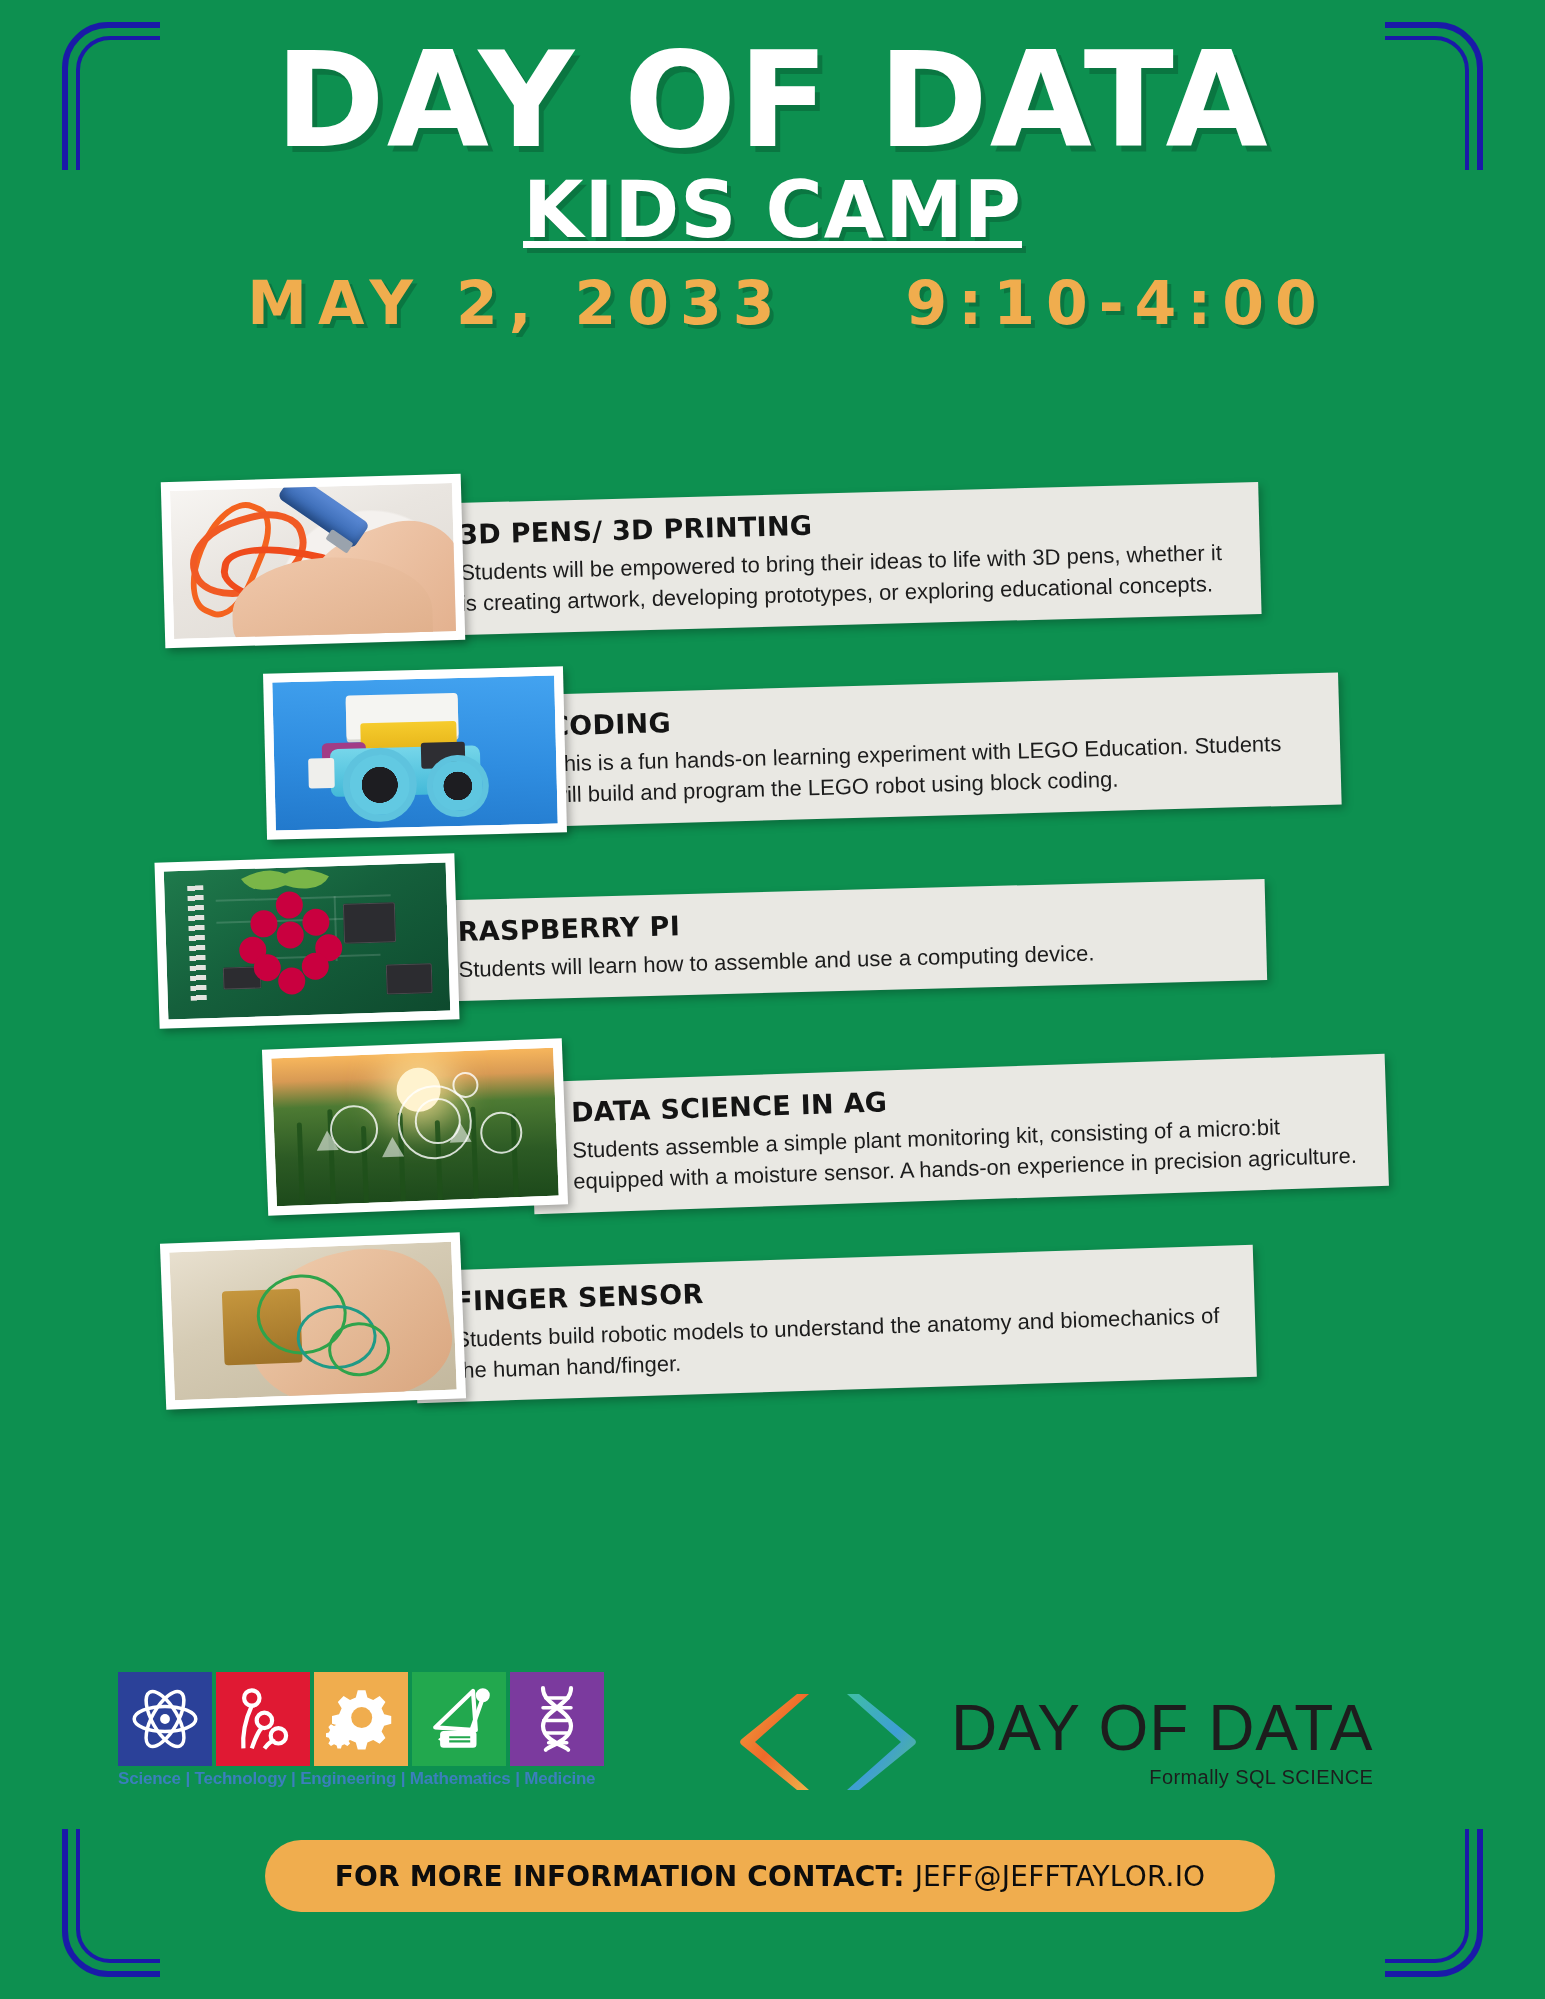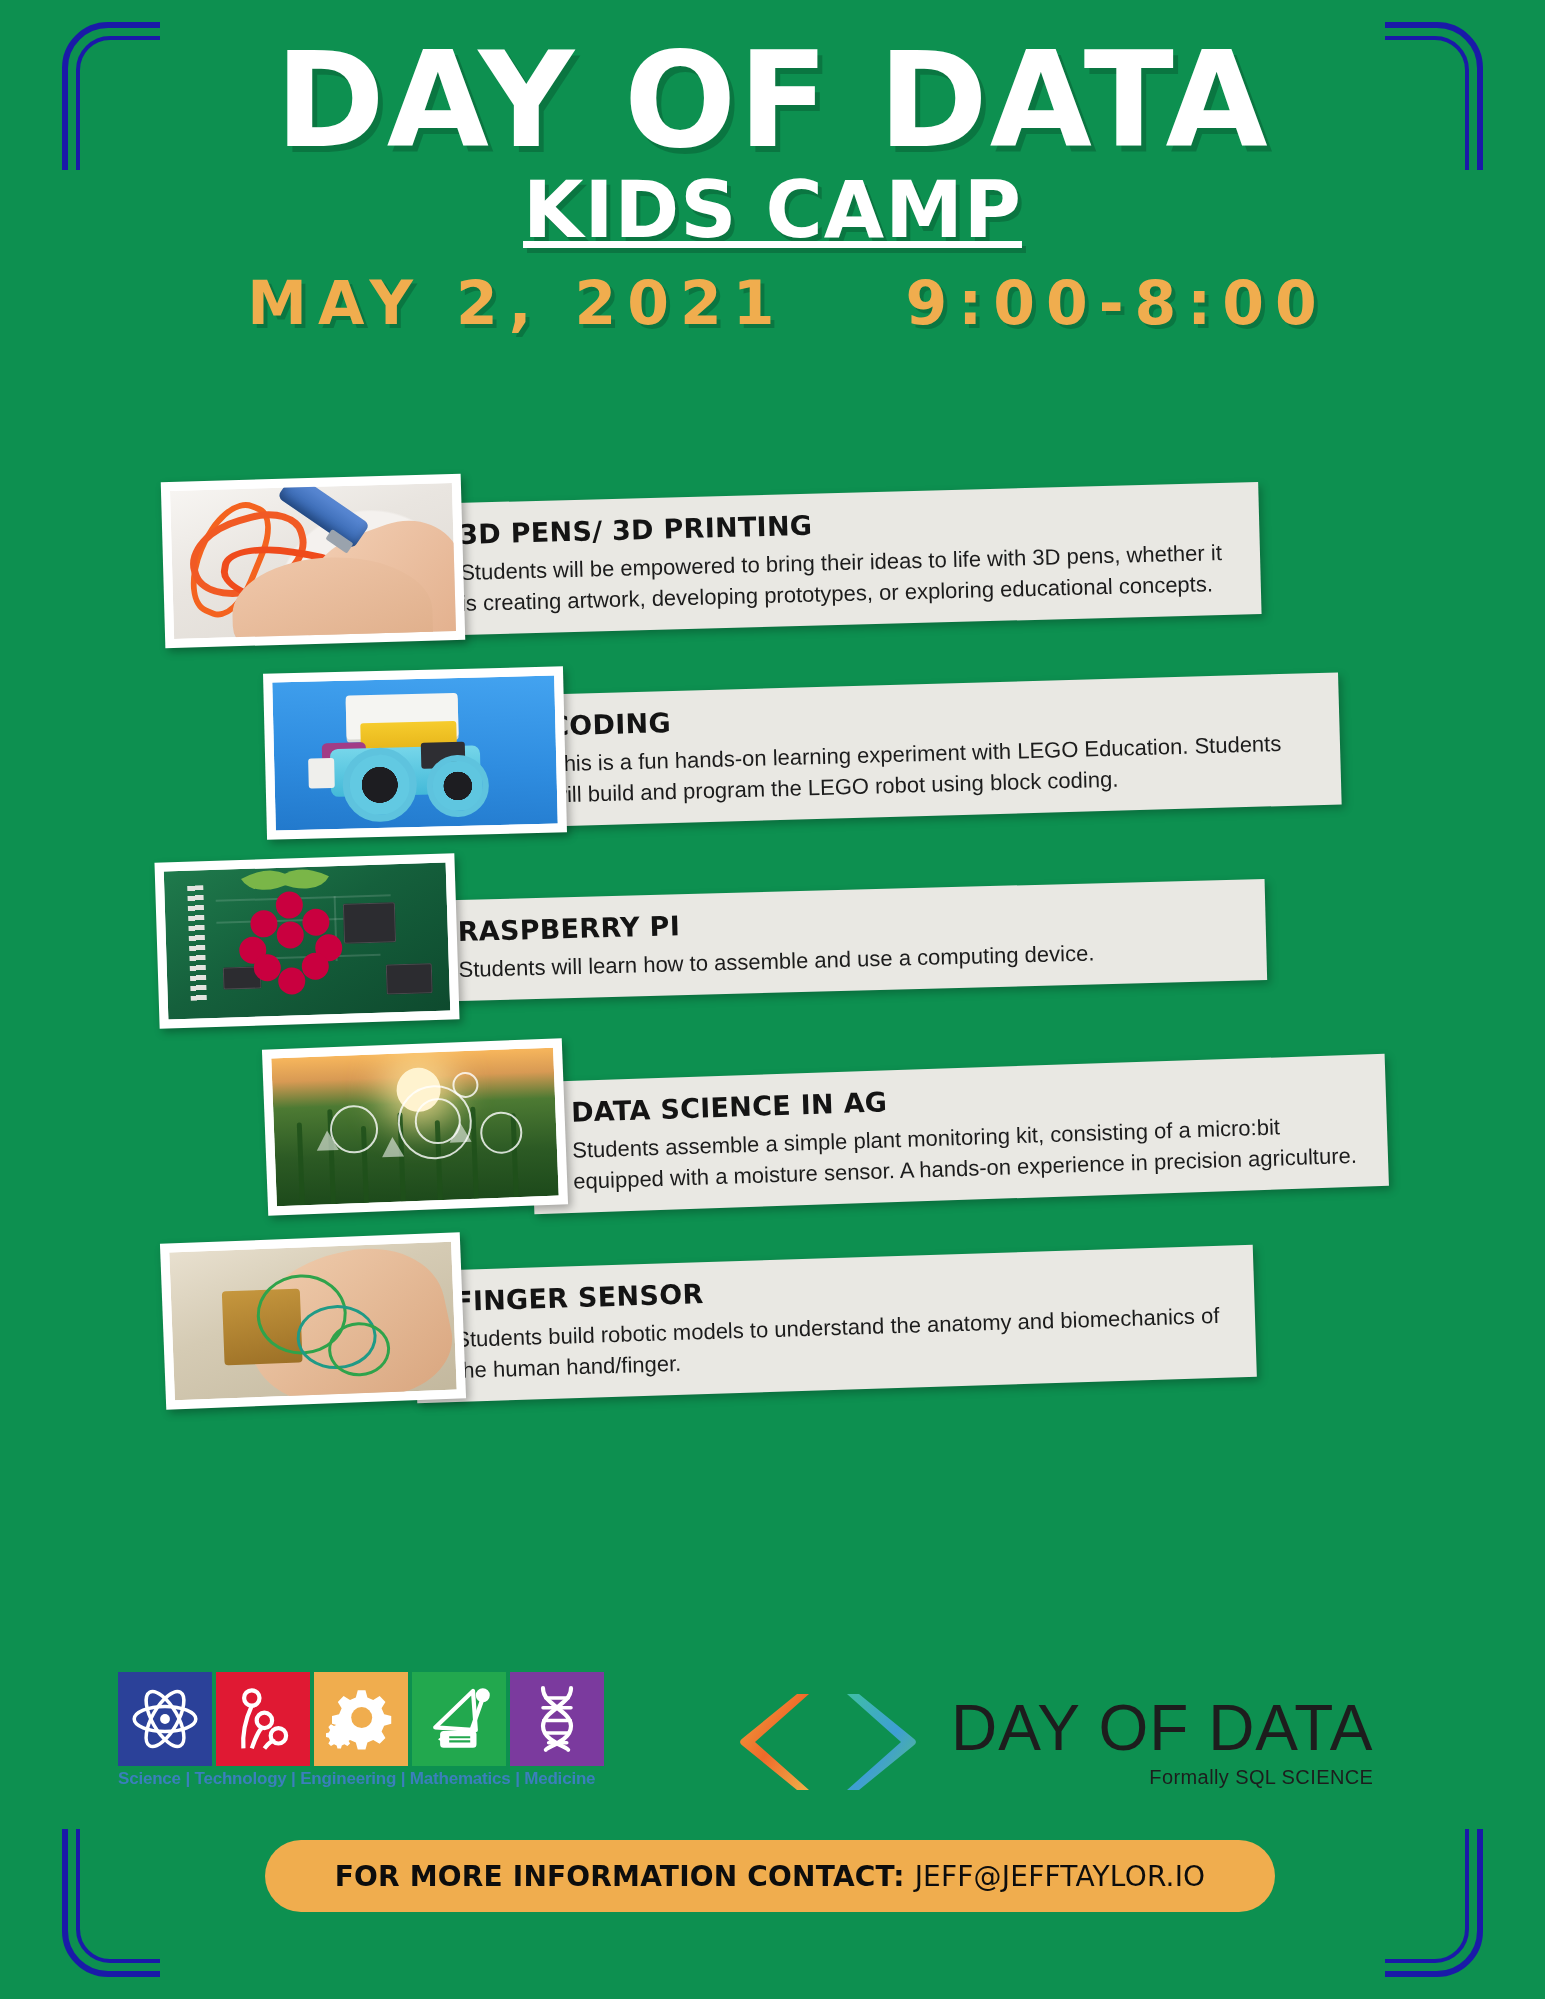--- a/index.html
+++ b/index.html
@@ -285,22 +285,22 @@
   <div class="frame-inner"></div>
   <div class="corner-mask cm-t"></div>
   <div class="corner-mask cm-b"></div>
   <div class="corner-mask cm-l"></div>
   <div class="corner-mask cm-r"></div>
 
   <div class="header">
     <div class="title-main">DAY OF DATA</div>
     <div class="title-sub">KIDS CAMP</div>
     <div class="datetime-row">
-      <span class="date-txt">MAY 2, 2021</span>
-      <span class="time-txt">9:00-8:00</span>
+      <span class="date-txt">MAY 2, 2033</span>
+      <span class="time-txt">9:10-4:00</span>
     </div>
   </div>
 
   <div class="cards">
 
     <div class="card" id="card1">
       <div class="photo">
         <div class="photo-inner">
           <div class="img-3dpen">
             <div class="fil4"></div>

